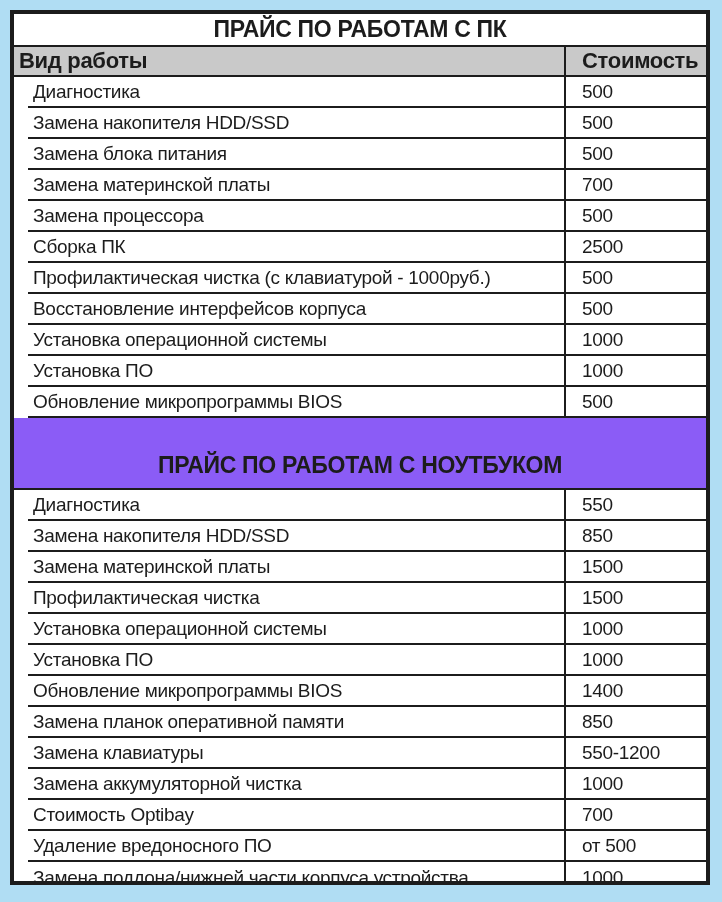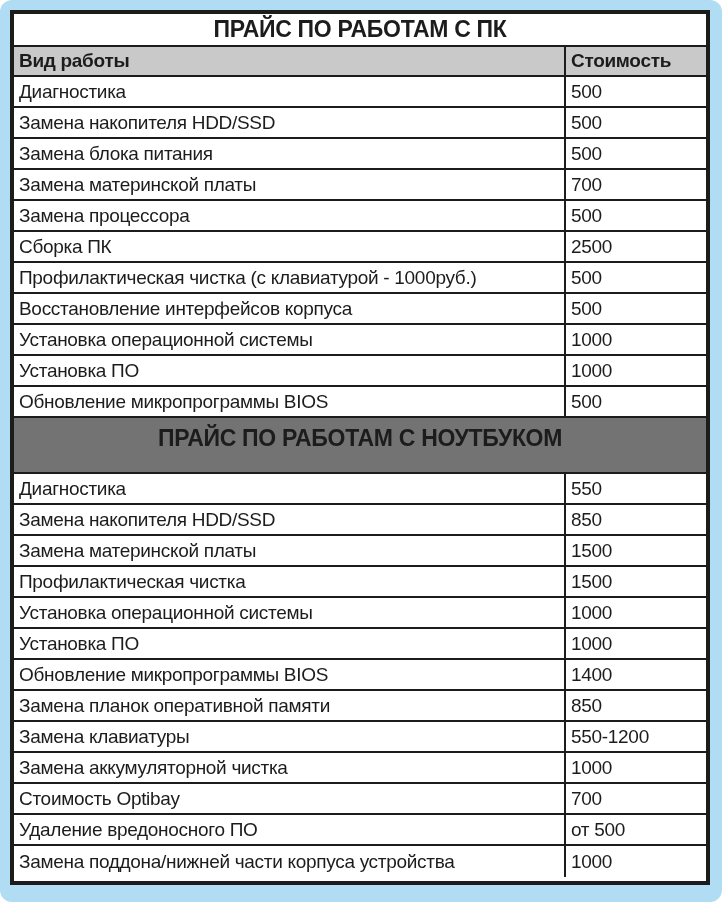--- a/index.html
+++ b/index.html
@@ -5,21 +5,20 @@
   * { box-sizing: border-box; }
   html, body { margin: 0; padding: 0; }
 
   .canvas {
     position: relative;
     width: 722px;
     height: 902px;
     background: var(--bg, #b0ddf3);
     font-family: "Liberation Sans", sans-serif;
     color: var(--ink, #1c1c1c);
-    border-radius: 12px;
   }
 
   .frame {
     position: absolute;
     left: 10px;
     top: 10px;
     width: 700px;
     height: 875px;
     background: #ffffff;
     border: 4px solid var(--line, #1c1c1c);
@@ -41,25 +40,25 @@
     white-space: nowrap;
   }
 
   .header-row {
     flex: none;
     height: 30px;
     background: var(--headbg, #c9c9c9);
     border-bottom: 2px solid var(--line, #1c1c1c);
     display: flex;
     font-weight: bold;
-    font-size: 19px;
-    letter-spacing: -0.3px;
-  }
-
-  .rows { flex: none; display: flex; flex-direction: column; }
+    font-size: 22px;
+    letter-spacing: -0.3px;
+  }
+
+  .rows { flex: none; display: flex; flex-direction: column; margin-left: 14px; }
 
   .row {
     flex: none;
     height: 31px;
     border-bottom: 2px solid var(--line, #1c1c1c);
     display: flex;
     font-size: 19px;
     letter-spacing: -0.3px;
     background: #ffffff;
   }
@@ -74,36 +73,36 @@
   .work {
     flex: 1 1 auto;
     min-width: 0;
     padding-left: 5px;
   }
 
   .price {
     flex: none;
     width: 142px;
     border-left: 2px solid var(--line, #1c1c1c);
-    padding-left: 5px;
+    padding-left: 16px;
   }
 
   .gap-title {
     flex: none;
-    height: 56px;
+    height: 72px;
     border-bottom: 2px solid var(--line, #1c1c1c);
     display: flex;
     align-items: flex-end;
     justify-content: center;
-    padding-bottom: 20px;
+    padding-bottom: 9px;
     font-weight: bold;
     font-size: 23px;
     letter-spacing: -0.3px;
     white-space: nowrap;
-    background: #737373;
+    background: #8b5cf6;
   }
 
   .section-laptop .row:last-child { border-bottom: none; }
 </style>
 </head>
 <body>
 
 <div class="canvas">
   <div class="frame">
 

